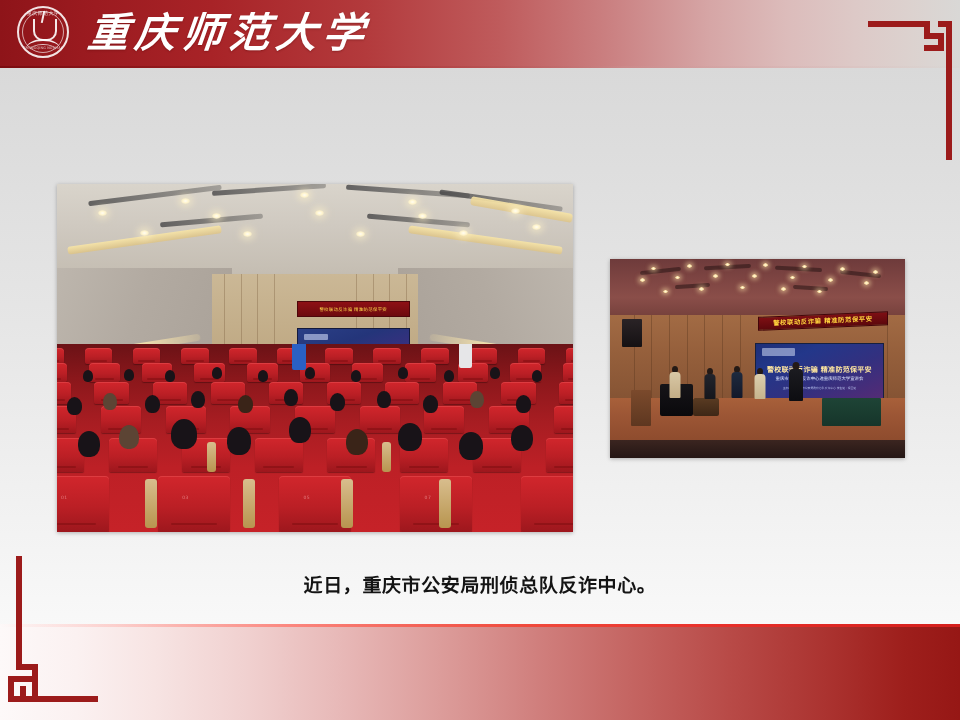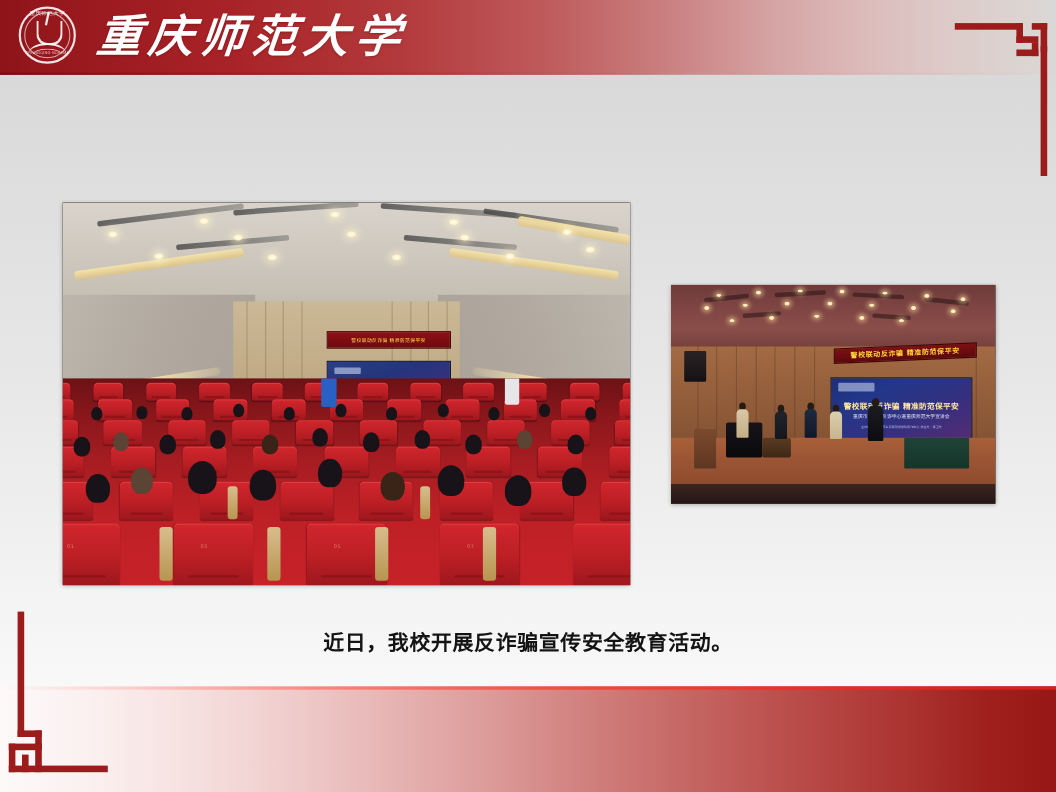--- a/index.html
+++ b/index.html
@@ -844,21 +844,21 @@
       <div class="p-body" style="height:25px; background:linear-gradient(180deg,#ddcfae,#c6b48d);"></div>
     </div>
     <div class="person" style="left:63%; top:52%; height:40%;">
       <div class="p-head" style="width:7px; height:8px;"></div>
       <div class="p-body" style="top:7px; width:14px; height:32px; background:linear-gradient(180deg,#1b1b20,#0d0d11);"></div>
     </div>
 
     <div class="ph2-front-dark"></div>
   </div>
 
-  <div class="caption">近日，我校开展反诈骗宣传安全教育活动。</div>
+  <div class="caption">近日，重庆市公安局刑侦总队反诈中心。</div>
 
   <div class="bottom-band">
     <div class="edge-line"></div>
   </div>
 
   <div class="ornament orn-bl">
     <span class="c1"></span>
       <span class="c2"></span>
       <span class="c3"></span>
     <span class="c4"></span>

